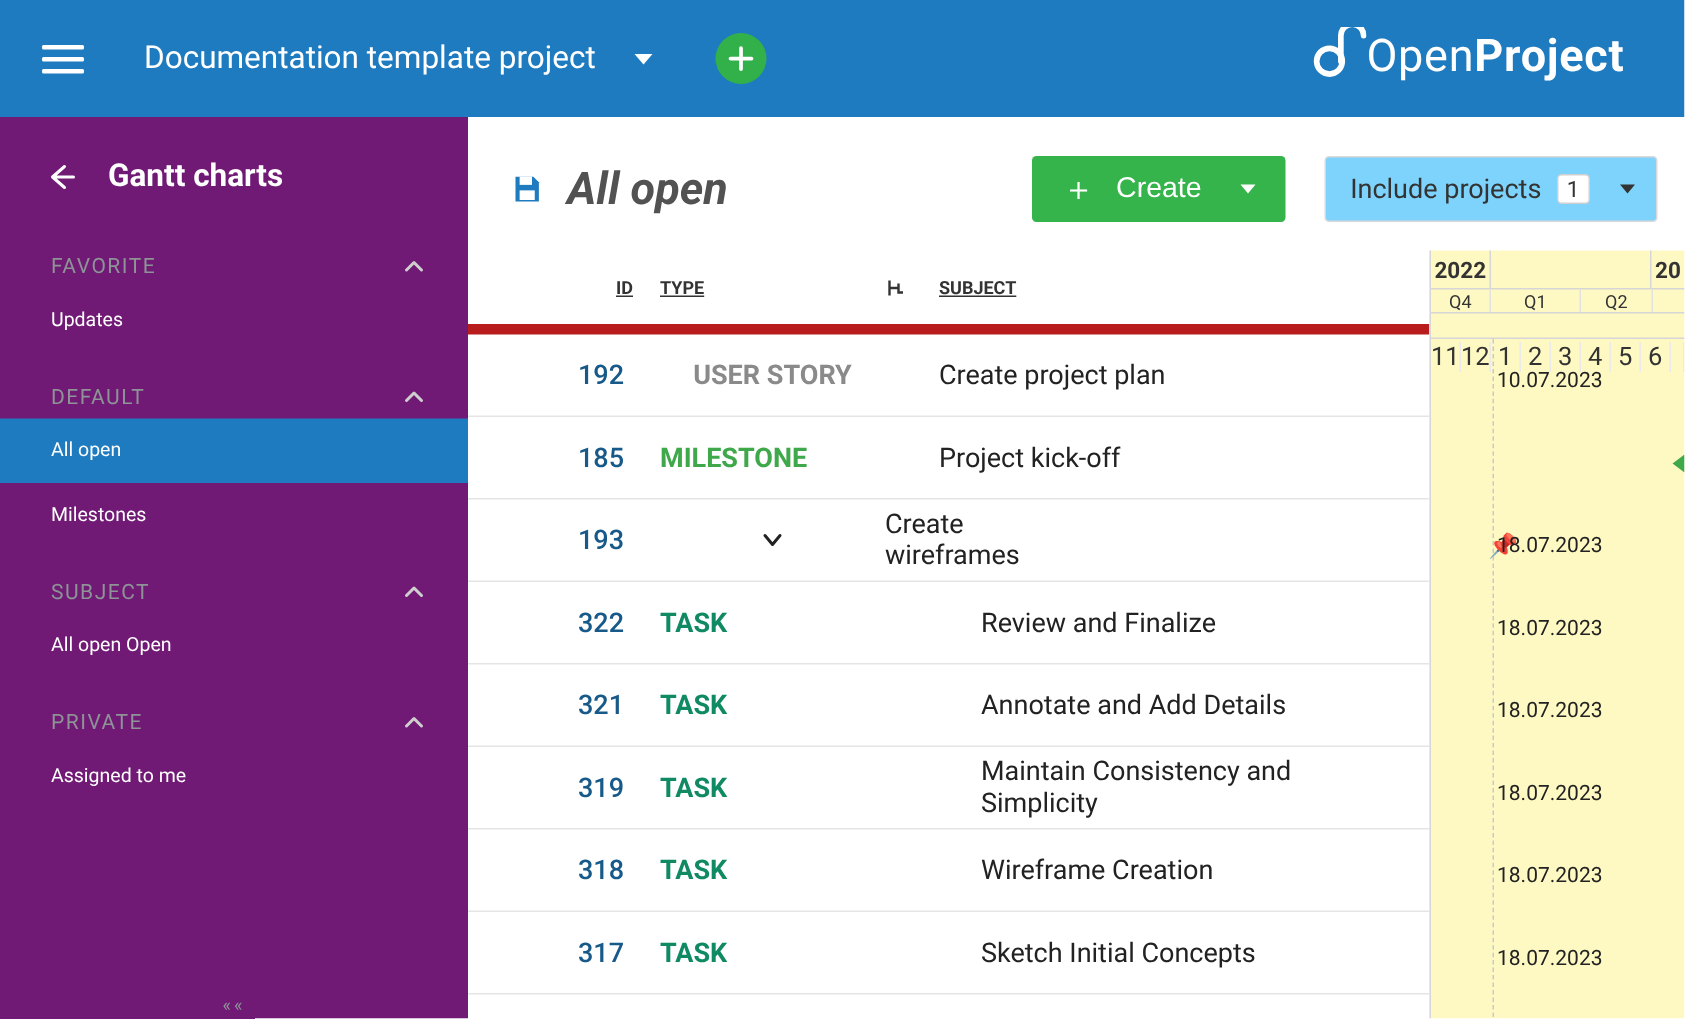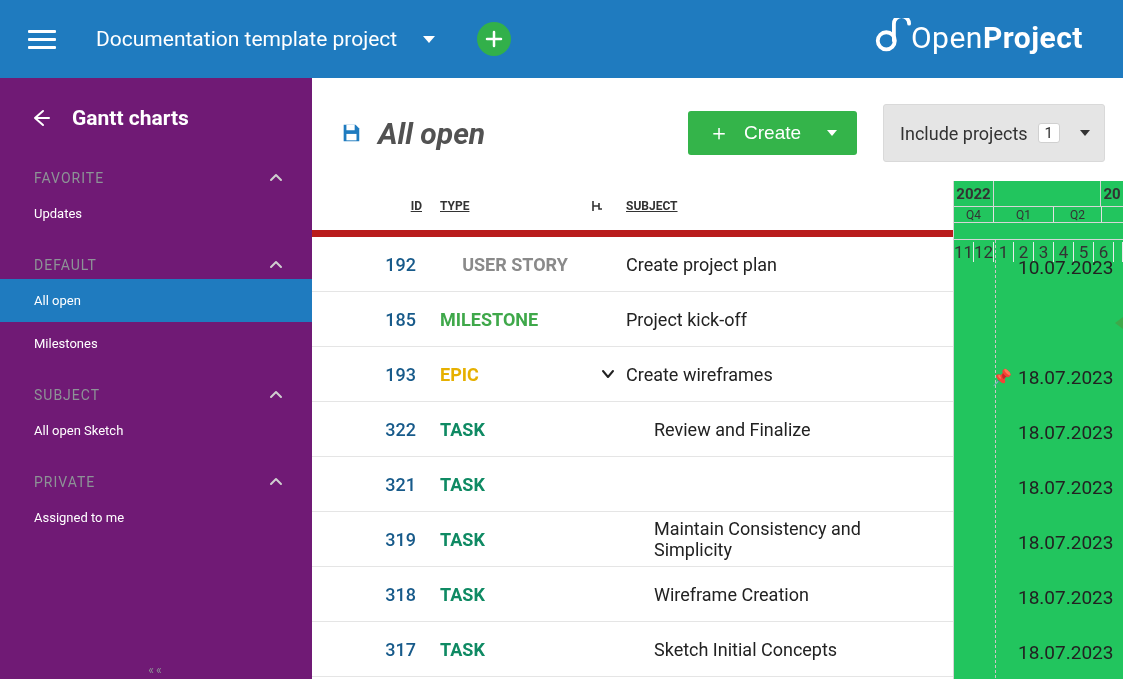--- a/index.html
+++ b/index.html
@@ -177,23 +177,23 @@
   .btn-create .plus { font-size: 22px; line-height:1; }
   .btn-create .caret {
     width: 0; height: 0;
     border-left: 5px solid transparent;
     border-right: 5px solid transparent;
     border-top: 6px solid #fff;
     margin-left: 12px;
   }
 
   .include-projects {
-    height: 58px;
+    height: 44px;
     border: 1px solid #d9d9d9;
-    background: #e5e5e5;
+    background: #7dd3fc;
     border-radius: 3px;
     padding: 0 14px 0 16px;
     display: flex;
     align-items: center;
     gap: 10px;
     font-size: 18px;
     color: #333;
     margin-left: 10px;
     cursor: pointer;
   }
@@ -266,21 +266,21 @@
   .wp-row .subject { color: #222; cursor: pointer; }
   .wp-row.indent .subject { padding-left: 28px; }
 
   
   .gantt {
     width: 170px;
     border-left: 1px solid #d6d6d6;
     position: relative;
     font-size: 13px;
     color: #333;
-    background: #22c55e;
+    background: #fef9c3;
   }
   .gantt-year {
     height: 26px;
     border-bottom: 1px solid #d6d6d6;
     display: grid;
     grid-template-columns: 40px 1fr 22px;
   }
   .gantt-year > div {
     border-right: 1px solid #d6d6d6;
     display:flex; align-items:center; justify-content:center;
@@ -325,22 +325,22 @@
     left: 41px; top:0; bottom:0;
     border-left: 1px dashed #c9c9c9;
   }
   .gantt-row {
     height: 55px;
     display:flex; align-items:center;
     position:relative;
   }
   .gantt-label {
     position:absolute;
-    left: 64px;
-    font-size: 19px;
+    left: 44px;
+    font-size: 14px;
     color: #222;
     white-space: nowrap;
   }
   .gantt-pin {
     position:absolute;
     left: 38px;
     font-size: 16px;
     color: #222;
   }
   .gantt-arrow {
@@ -406,21 +406,21 @@
             </svg></span>
         </div>
         <div class="side-item active">All open</div>
         <div class="side-item">Milestones</div>
         <div class="side-group-title">
           <span>SUBJECT</span>
           <span class="chev"><svg width="16" height="16" viewBox="0 0 16 16">
               <path d="M3 10l5-5 5 5" stroke="#cfcfcf" stroke-width="2" fill="none" stroke-linecap="round" stroke-linejoin="round"></path>
             </svg></span>
         </div>
-        <div class="side-item">All open Sketch</div>
+        <div class="side-item">All open Open</div>
         <div class="side-group-title">
           <span>PRIVATE</span>
           <span class="chev"><svg width="16" height="16" viewBox="0 0 16 16">
               <path d="M3 10l5-5 5 5" stroke="#cfcfcf" stroke-width="2" fill="none" stroke-linecap="round" stroke-linejoin="round"></path>
             </svg></span>
         </div>
         <div class="side-item">Assigned to me</div>
       </div>
     <div class="side-collapse">««</div>
   </div>
@@ -467,38 +467,38 @@
               <div class="subject">Create project plan</div>
             </div>
             <div class="wp-row">
               <div class="id">185</div>
               <div class="type type-milestone">MILESTONE</div>
               <div class="expand"></div>
               <div class="subject">Project kick-off</div>
             </div>
             <div class="wp-row">
               <div class="id">193</div>
-              <div class="type type-epic">EPIC</div>
               <div class="expand">
                 <svg width="16" height="16" viewBox="0 0 16 16">
                   <path d="M3 5l5 6 5-6" stroke="#222" stroke-width="2" fill="none" stroke-linecap="round" stroke-linejoin="round"></path>
                 </svg>
               </div>
               <div class="subject">Create wireframes</div>
             </div>
             <div class="wp-row indent">
               <div class="id">322</div>
               <div class="type type-task">TASK</div>
               <div class="expand"></div>
               <div class="subject">Review and Finalize</div>
             </div>
             <div class="wp-row indent">
               <div class="id">321</div>
               <div class="type type-task">TASK</div>
               <div class="expand"></div>
+              <div class="subject">Annotate and Add Details</div>
             </div>
             <div class="wp-row indent">
               <div class="id">319</div>
               <div class="type type-task">TASK</div>
               <div class="expand"></div>
               <div class="subject">Maintain Consistency and Simplicity</div>
             </div>
             <div class="wp-row indent">
               <div class="id">318</div>
               <div class="type type-task">TASK</div>

